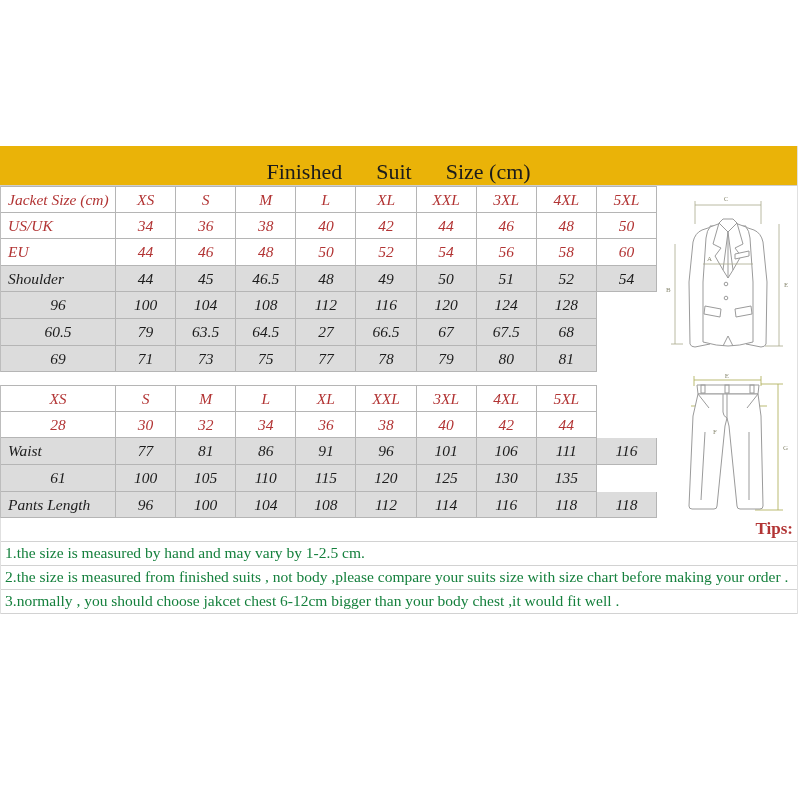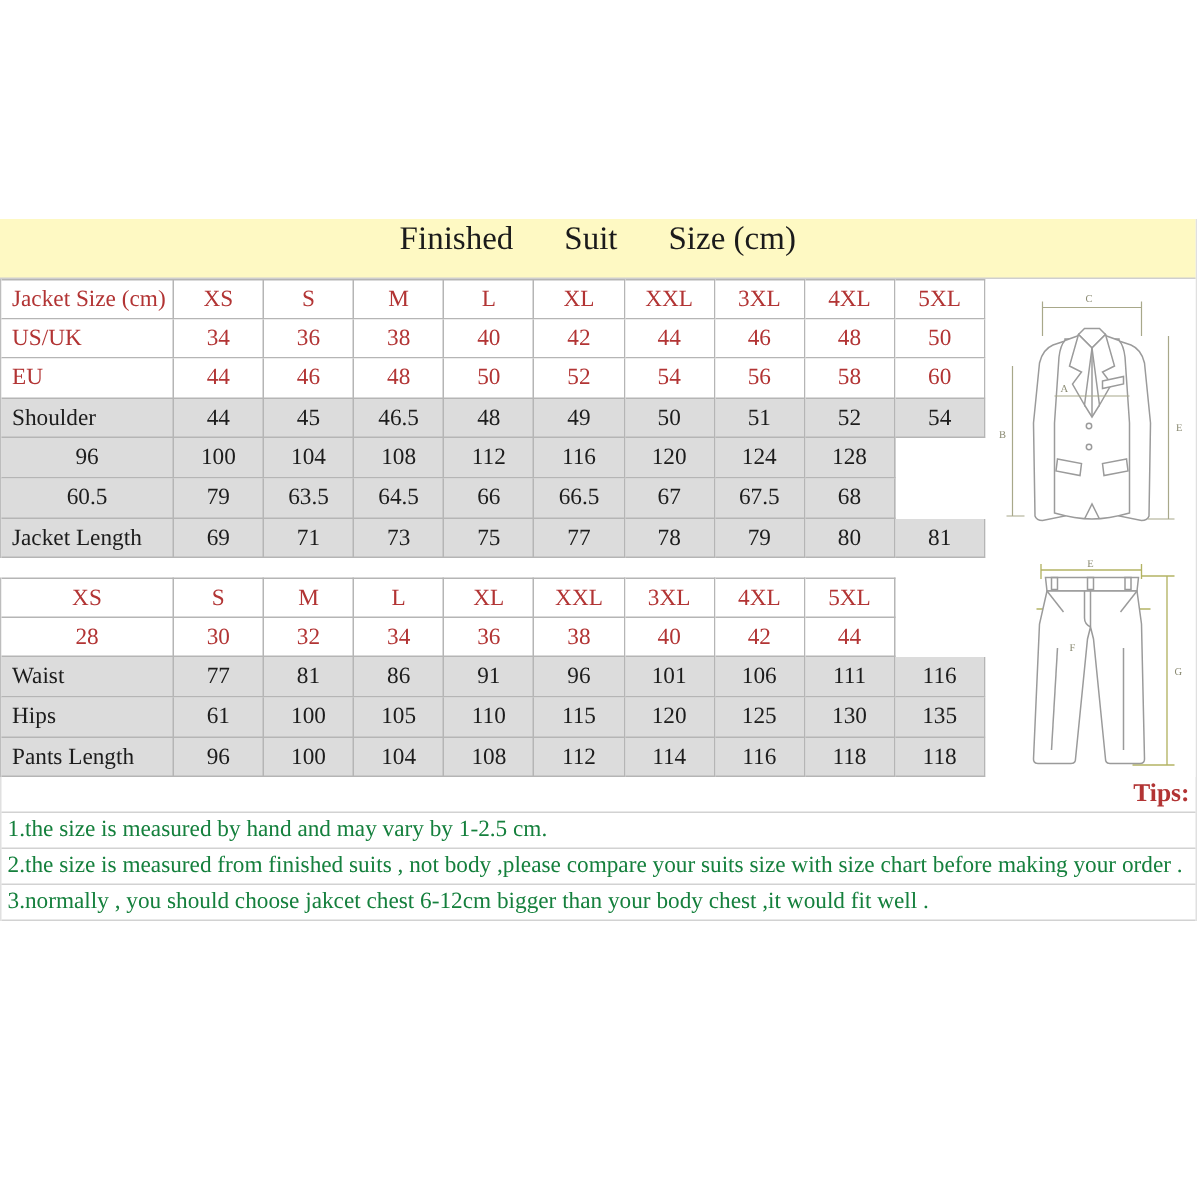--- a/index.html
+++ b/index.html
@@ -7,29 +7,29 @@
     width:800px;height:800px;background:#ffffff;
     font-family:"Liberation Serif", serif;
     position:relative;overflow:hidden;
   }
   .sheet{
     position:absolute;left:0;top:146px;width:797px;
     border-right:1px solid #e0e0e0;
   }
   
   .title-band{
-    height:39px;background:#fef9c3;
-    display:flex;align-items:flex-start;justify-content:center;
+    height:39px;background:#eab308;
+    display:flex;align-items:flex-end;justify-content:center;
     gap:34px;
     font-size:22px;color:#1b1b1b;
     border-bottom:1px solid #cfcfcf;
   }
   
   .body{display:flex;align-items:stretch;}
-  .tables{width:749px;}
+  .tables{width:749px;font-style:italic;}
   .sizetable{
     display:block;
     border-left:1px solid #bdbdbd;
   }
   .trow{
     display:grid;
     grid-template-columns:115px repeat(9,1fr);
     height:26.6px;
   }
   .cell{
@@ -138,28 +138,27 @@
             <div class="cell value">116</div>
             <div class="cell value">120</div>
             <div class="cell value">124</div>
             <div class="cell value">128</div>
           </div>
           <div class="trow gray">
             <div class="cell value">60.5</div>
             <div class="cell value">79</div>
             <div class="cell value">63.5</div>
             <div class="cell value">64.5</div>
-            <div class="cell value">66</div>
+            <div class="cell value">27</div>
             <div class="cell value">66.5</div>
             <div class="cell value">67</div>
             <div class="cell value">67.5</div>
             <div class="cell value">68</div>
           </div>
           <div class="trow gray">
-            <div class="cell label">Jacket Length</div>
             <div class="cell value">69</div>
             <div class="cell value">71</div>
             <div class="cell value">73</div>
             <div class="cell value">75</div>
             <div class="cell value">77</div>
             <div class="cell value">78</div>
             <div class="cell value">79</div>
             <div class="cell value">80</div>
             <div class="cell value">81</div>
           </div>
@@ -194,21 +193,20 @@
             <div class="cell value">81</div>
             <div class="cell value">86</div>
             <div class="cell value">91</div>
             <div class="cell value">96</div>
             <div class="cell value">101</div>
             <div class="cell value">106</div>
             <div class="cell value">111</div>
             <div class="cell value">116</div>
           </div>
           <div class="trow gray">
-            <div class="cell label">Hips</div>
             <div class="cell value">61</div>
             <div class="cell value">100</div>
             <div class="cell value">105</div>
             <div class="cell value">110</div>
             <div class="cell value">115</div>
             <div class="cell value">120</div>
             <div class="cell value">125</div>
             <div class="cell value">130</div>
             <div class="cell value">135</div>
           </div>

